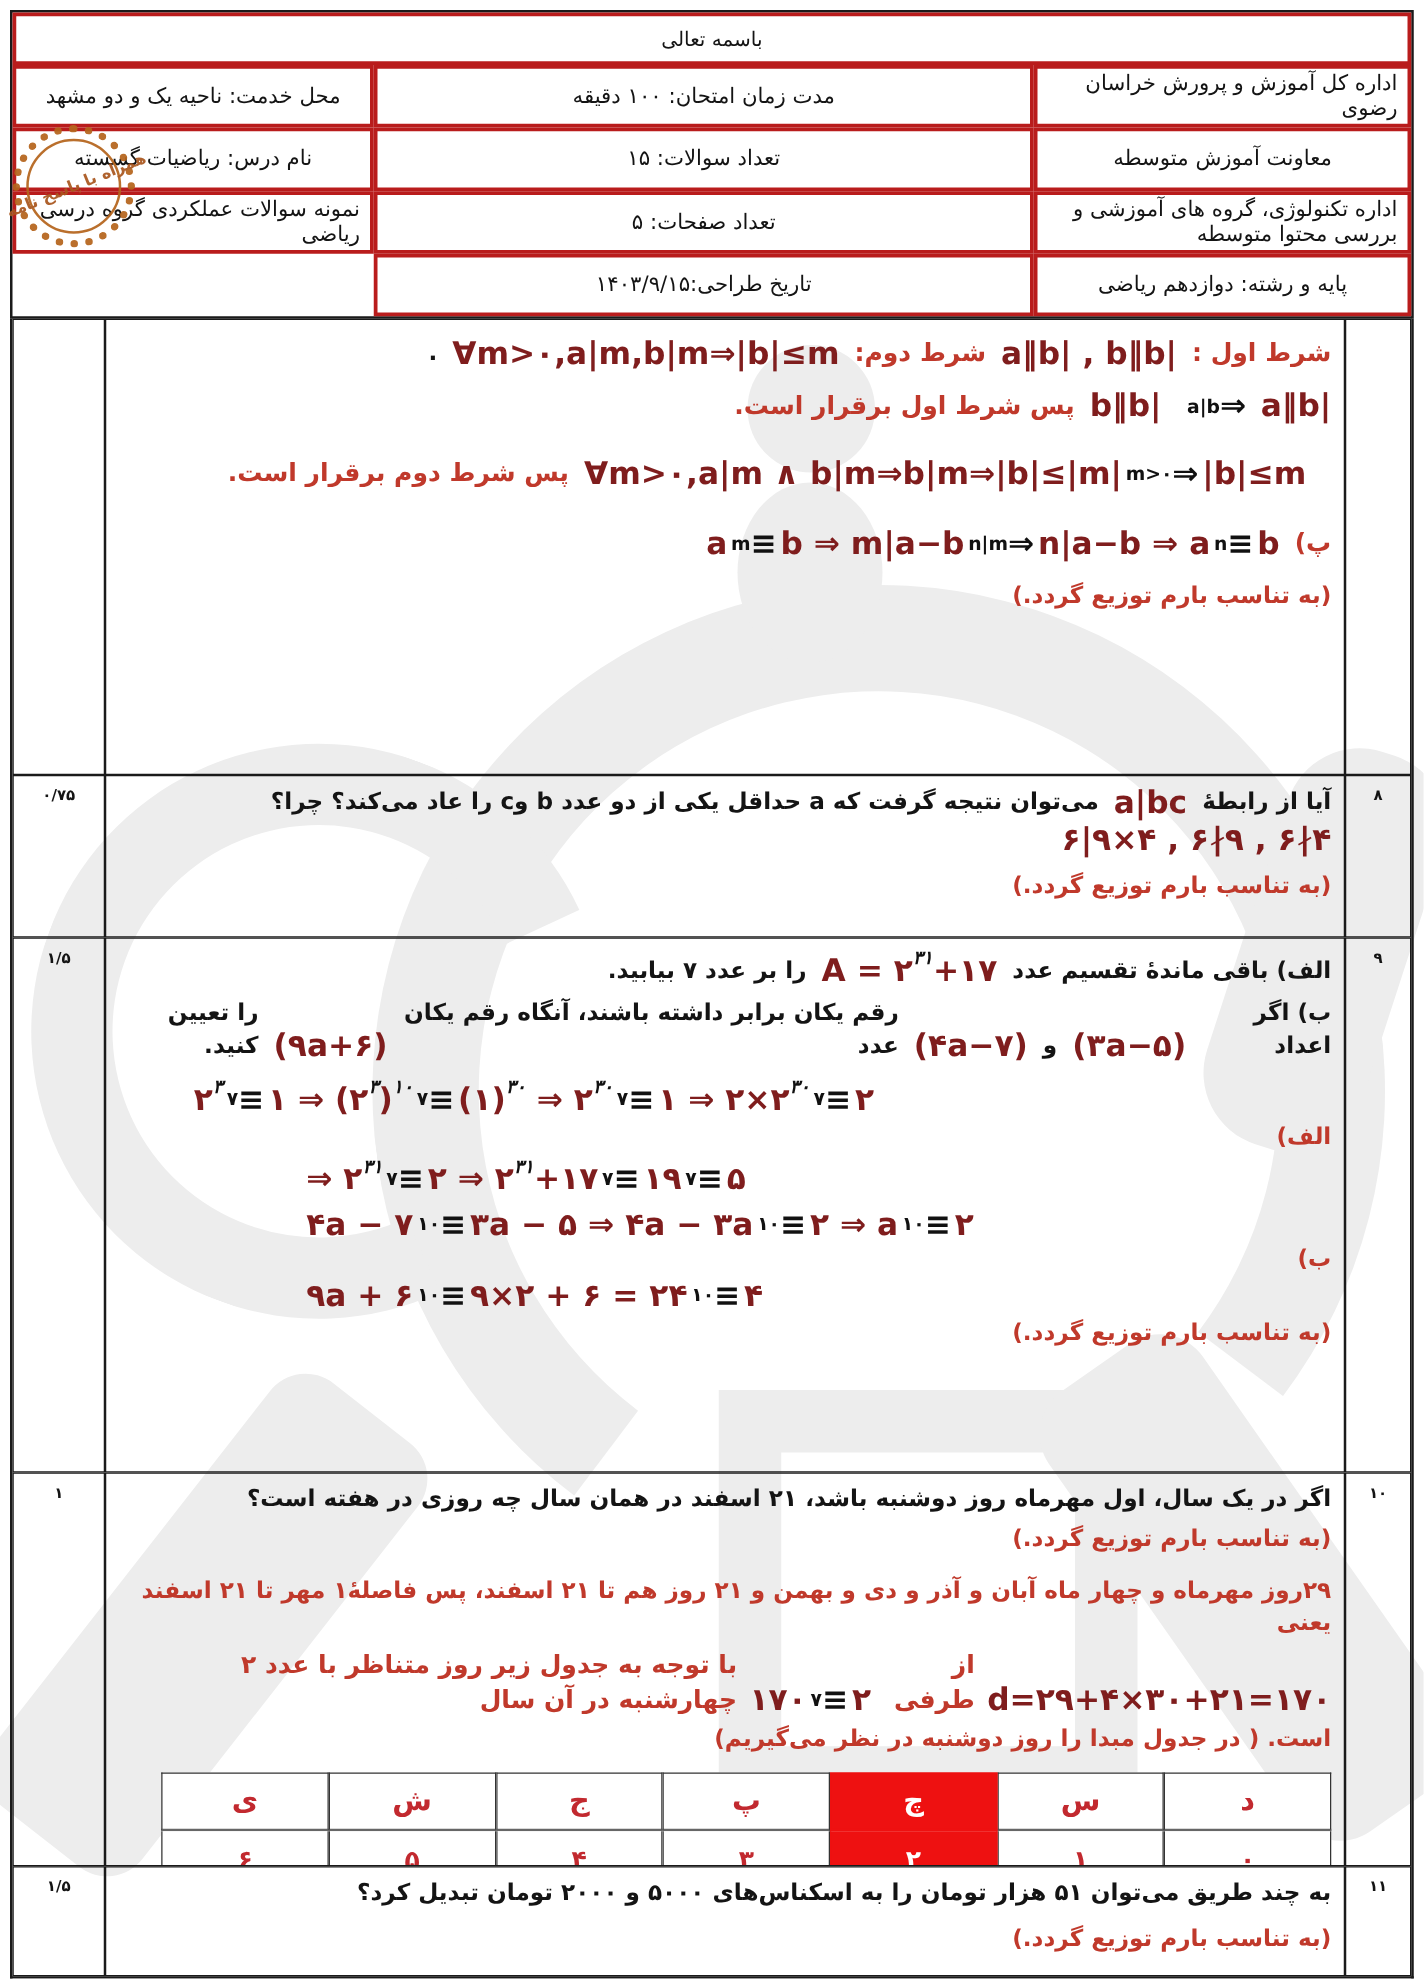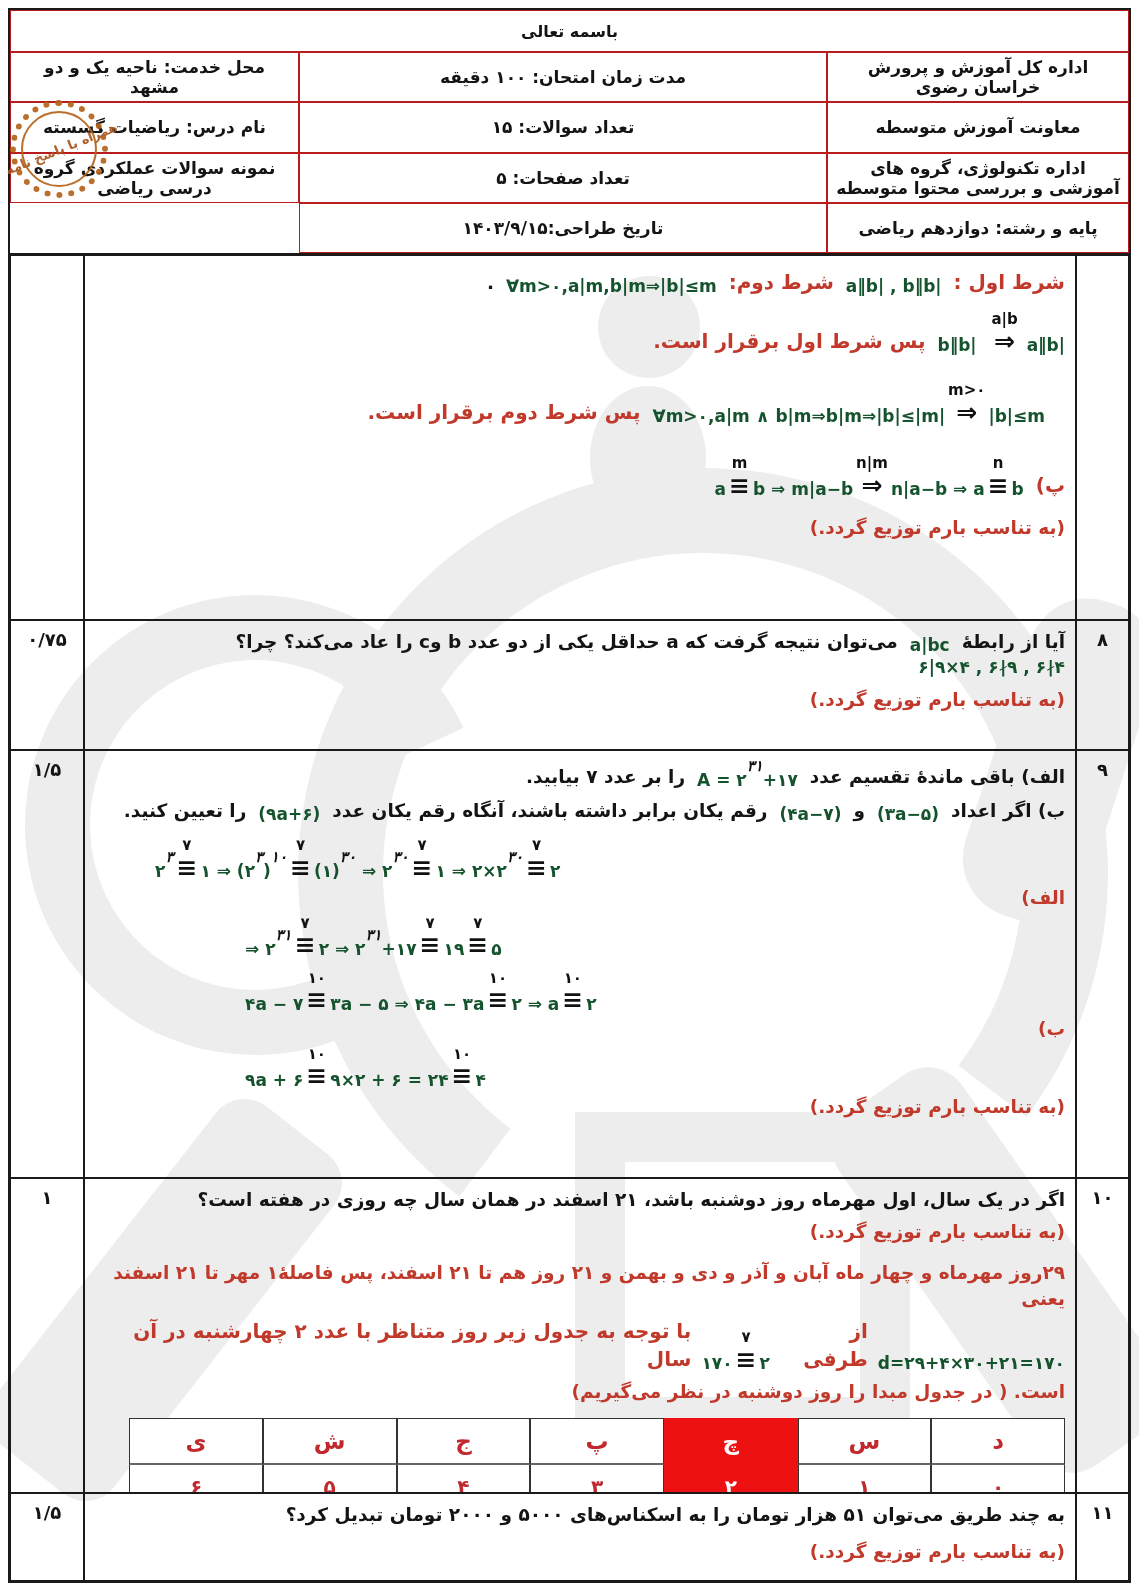--- a/index.html
+++ b/index.html
@@ -14,49 +14,49 @@
   .wm-square{left:575px;top:1112px;width:235px;height:235px;border:50px solid #ededed;}
   .wm-lbar{left:90px;top:1085px;width:150px;height:430px;background:#ededed;border-radius:36px;transform:rotate(38deg);}
   .wm-rbar{left:925px;top:1055px;width:150px;height:430px;background:#ededed;border-radius:42px;transform:rotate(-35deg);}
   .wm-lring{left:25px;top:595px;width:330px;height:330px;border-radius:50%;
             border:65px solid #ededed;border-right-color:transparent;transform:rotate(20deg);}
   .wm-rblob{left:995px;top:595px;width:130px;height:330px;background:#ededed;border-radius:60px;transform:rotate(18deg);}
   
   .header{position:absolute;left:8px;top:8px;width:1123px;height:247px;z-index:2;
           border:2px solid #1a1a1a;box-sizing:border-box;display:grid;direction:rtl;
           grid-template-columns:302px 528px auto;grid-template-rows:42px 1fr 1fr 1fr 1fr;}
-  .hcell{border:1px solid #b91c1c;display:flex;align-items:center;justify-content:center;
-         font-weight:bold;font-size:17px;text-align:center;padding:2px 8px;box-sizing:border-box;background:transparent;}
+  .hcell{border:3px solid #b91c1c;display:flex;align-items:center;justify-content:center;
+         font-weight:normal;font-size:17px;text-align:right;padding:2px 8px;box-sizing:border-box;background:transparent;}
   .biscell{grid-column:1 / -1;font-size:16px;}
   
   .stamp{position:absolute;left:10px;top:100px;width:98px;height:98px;z-index:6;opacity:.93;}
   .stamp .ring1{position:absolute;inset:0;border-radius:50%;border:6px dotted #b5651d;}
   .stamp .ring2{position:absolute;inset:11px;border-radius:50%;border:2px solid #b5651d;}
   .stamp .stxt{position:absolute;left:-8px;top:42px;width:114px;text-align:center;color:#a9571f;
                font-weight:bold;font-size:13px;transform:rotate(-22deg);white-space:nowrap;}
   
   .main{position:absolute;left:8px;top:255px;width:1123px;height:1328px;z-index:2;
         border:2px solid #1a1a1a;border-top:none;box-sizing:border-box;display:grid;direction:rtl;
         grid-template-columns:53px 992px auto;
         grid-template-rows:365px 130px 428px 315px auto;}
   .ncell,.scell{border:1px solid #1a1a1a;box-sizing:border-box;text-align:center;
-                padding-top:8px;font-weight:bold;font-size:18px;}
+                padding-top:8px;font-weight:bold;font-size:12px;}
   .ccell{border:1px solid #1a1a1a;box-sizing:border-box;padding:6px 10px;direction:rtl;
          display:flex;flex-direction:column;overflow:hidden;}
   
   .trow{direction:rtl;text-align:right;font-weight:bold;font-size:18.5px;color:#141414;line-height:1.45;}
   .red{color:#c0392b;}
   
   .mrow{direction:rtl;display:flex;align-items:flex-end;gap:12px;flex-wrap:nowrap;}
   .mrow .t{font-size:18.5px;font-weight:bold;color:#141414;white-space:pre-wrap;line-height:1.4;}
   .mrow .redt{font-size:20px;font-weight:bold;color:#c0392b;white-space:pre-wrap;line-height:1.4;}
   .g{direction:ltr;display:inline-flex;align-items:flex-end;}
-  .g .m{font-size:17px;font-weight:bold;color:#14532d;white-space:pre;line-height:1.05;}
+  .g .m{font-size:25px;font-weight:bold;color:#7f1d1d;white-space:pre;line-height:1.05;}
   .g .msup{font-size:15px;font-weight:bold;color:#111;line-height:1;margin-bottom:16px;white-space:pre;font-style:italic;}
-  .ovr{display:inline-flex;flex-direction:column;align-items:center;margin:0 3px;}
+  .ovr{display:inline-flex;flex-direction:row;align-items:center;margin:0 3px;}
   .ovr .o{font-size:15px;font-weight:bold;color:#111;line-height:1.25;white-space:pre;}
   .ovr .b{font-size:25px;font-weight:bold;color:#111;line-height:1.05;}
   .lft{justify-content:flex-end;} 
   
   .wtable{direction:rtl;margin-top:12px;width:936px;align-self:flex-start;}
   .wrow{display:flex;direction:rtl;}
   .wcell{width:133.7px;box-sizing:border-box;border:1.5px solid #333;display:flex;
          align-items:center;justify-content:center;font-weight:bold;color:#c2292f;background:#fff;}
   .wday{height:47px;font-size:23px;border-bottom:2.5px solid #666;}
   .wnum{height:45px;font-size:20px;border-top:none;}

